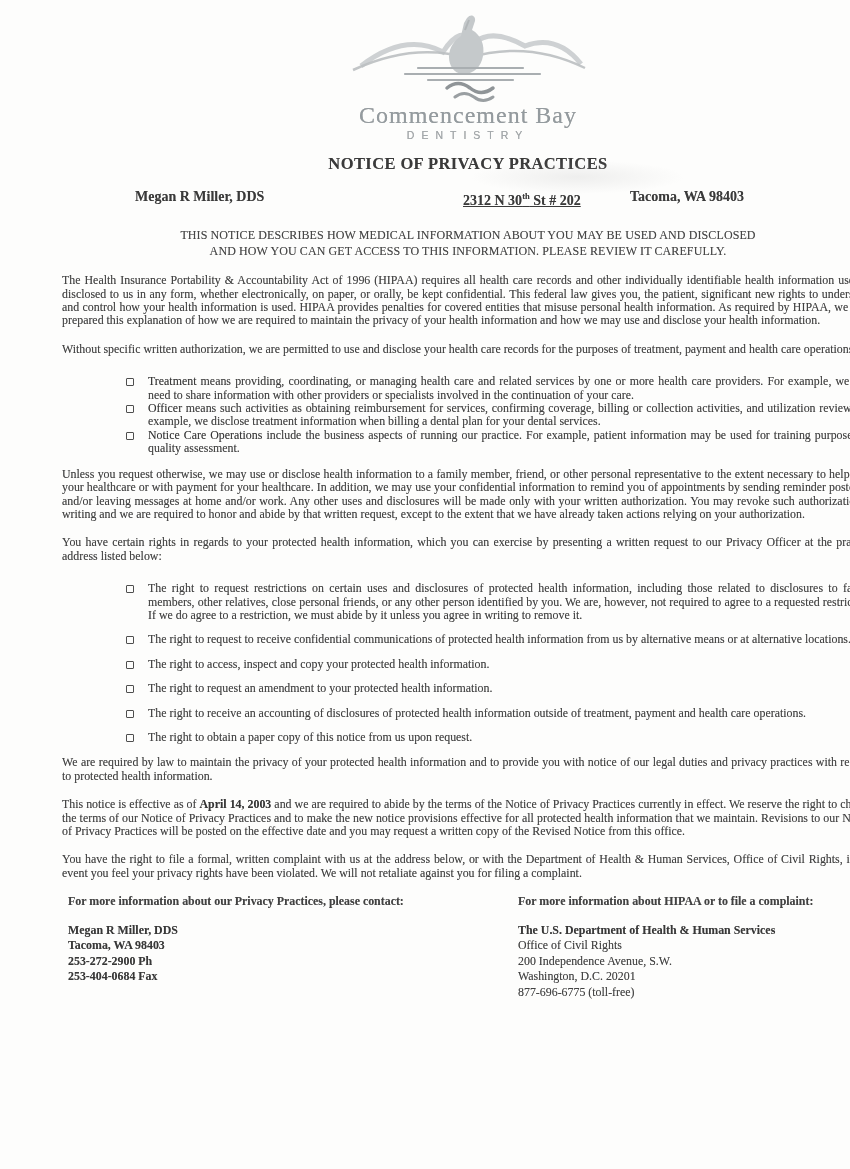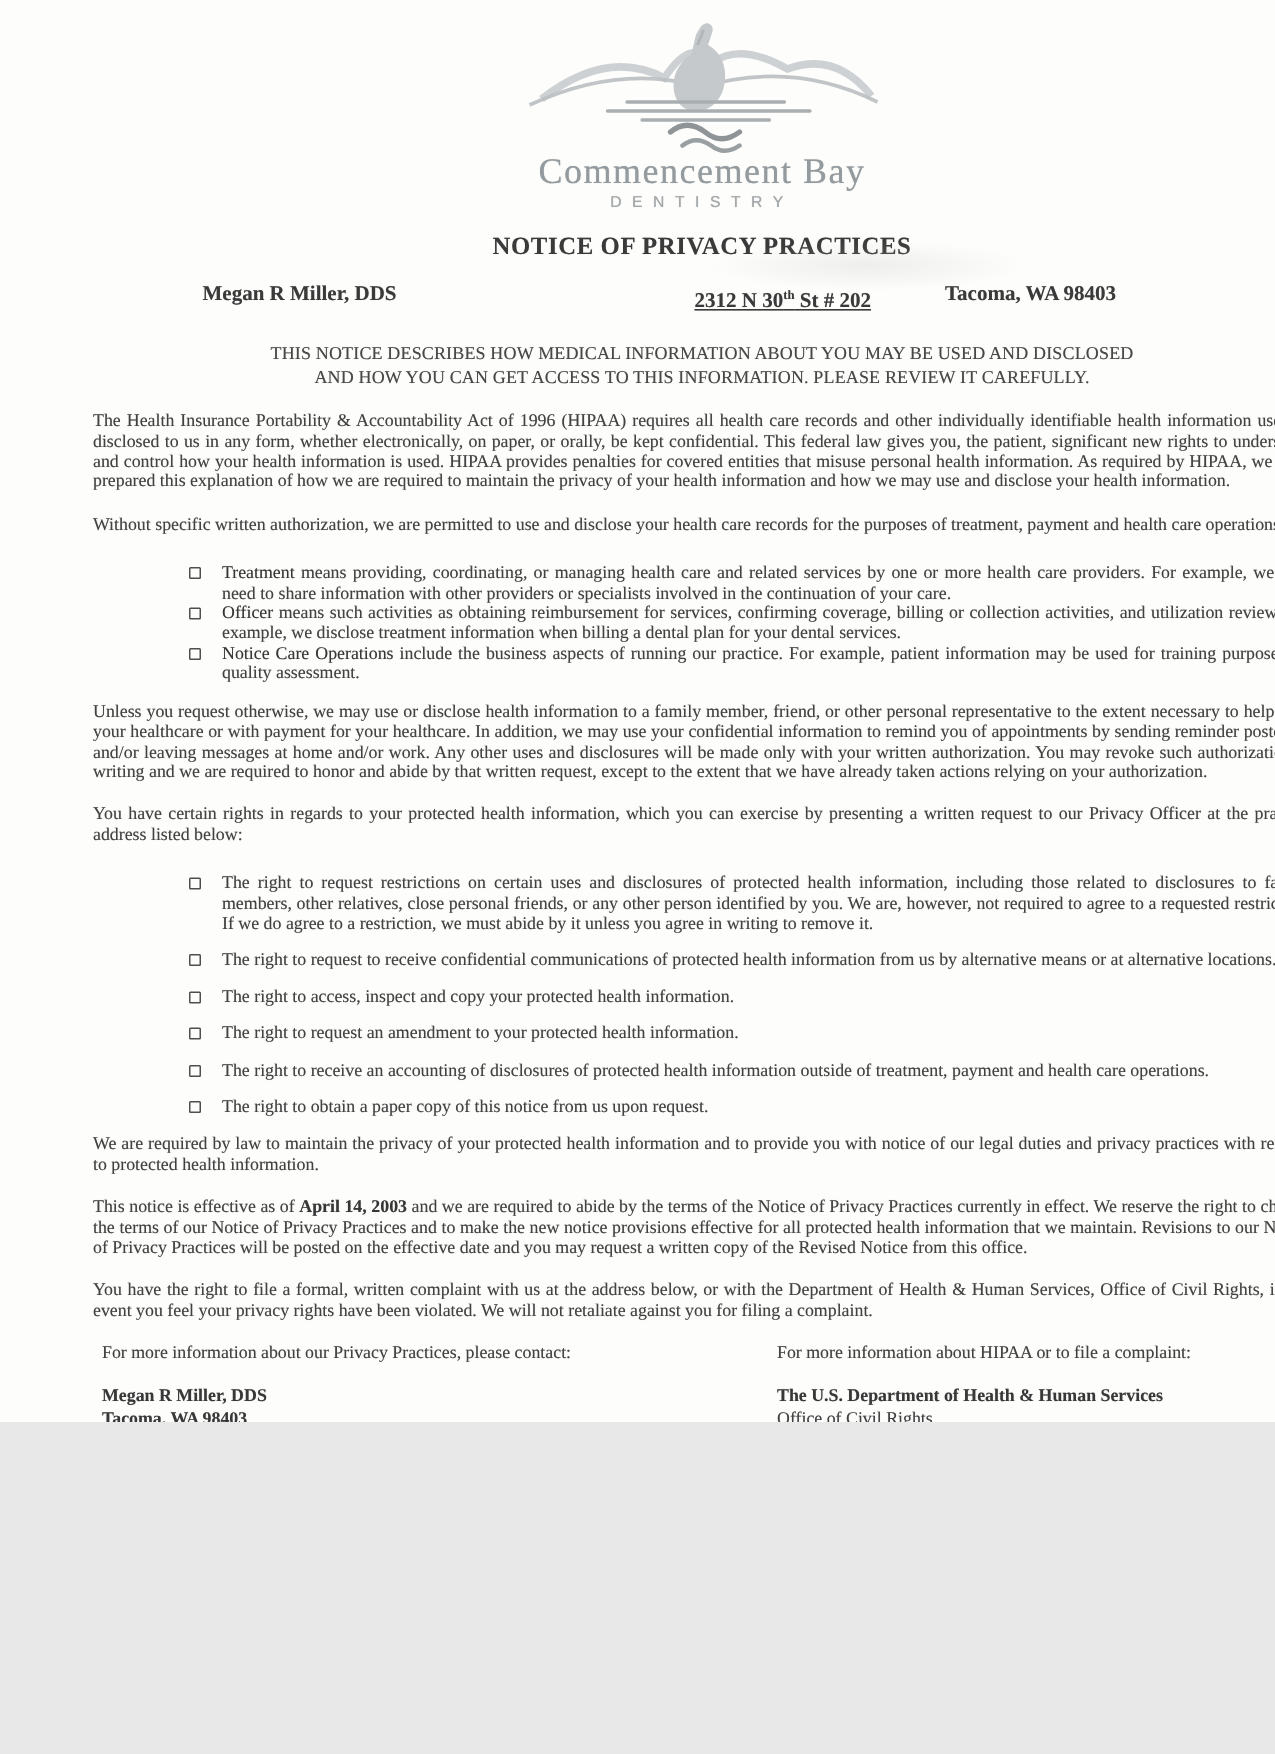--- a/index.html
+++ b/index.html
@@ -1,17 +1,17 @@
 <!DOCTYPE html>
 <html><head>
 <meta charset="utf-8">
 <style>
   html,body { margin:0; padding:0; background:#e8e8e8; }
   .sheet {
-    position:relative; width:850px; height:948px; margin:0 auto;
+    position:relative; width:850px; height:1169px; margin:0 auto;
     background:#fdfdfc; overflow:hidden;
     font-family:"Liberation Serif", serif; color:#424242;
   }
   .content {
     margin-left:62px; width:812px;
     font-size:11.9px; line-height:13.4px; text-align:justify;
     text-shadow:0 0 0.5px rgba(70,70,70,0.45);
   }
   
   .logo-block { text-align:center; padding-top:12px; }
@@ -36,21 +36,21 @@
   .brow + .brow { margin-top:0; }
   .rights .brow { margin-bottom:11px; }
   .sq { flex:0 0 auto; width:6px; height:6px; border:1.1px solid #4e4e4e; border-radius:1px; margin:3px 14px 0 0; }
   .btext { flex:1; }
   .term { font-weight:normal; color:#363636; }
   b, strong { color:#363636; }
   
   .contacts { position:relative; margin-top:15px; height:130px; text-align:left; }
   .col-left { position:absolute; left:6px; top:0; width:400px; }
   .col-right { position:absolute; left:456px; top:0; width:356px; }
-  .contact-heading { margin-bottom:14px; }
+  .contact-heading { margin-bottom:14px;font-weight:bold; }
   .contact-lines div { line-height:15.5px; }
   .col-left .contact-lines { font-weight:bold; color:#383838; }
   .org-line { font-weight:bold; color:#383838; line-height:15.5px; }
   .logo-svg path, .logo-svg ellipse { vector-effect:non-scaling-stroke; }
 </style>
 </head>
 <body>
 
 <div class="sheet">
   <div class="smudge"></div>
@@ -139,20 +139,22 @@
     <div class="para"><span>This notice is effective as of </span><b>April 14, 2003</b><span> and we are required to abide by the terms of the Notice of Privacy Practices currently in effect.  We reserve the right to change the terms of our Notice of Privacy Practices and to make the new notice provisions effective for all protected health information that we maintain.  Revisions to our Notice of Privacy Practices will be posted on the effective date and you may request a written copy of the Revised Notice from this office.</span></div>
 
     <div class="para">You have the right to file a formal, written complaint with us at the address below, or with the Department of Health &amp; Human Services, Office of Civil Rights, in the event you feel your privacy rights have been violated.  We will not retaliate against you for filing a complaint.</div>
 
     <div class="contacts">
       <div class="col-left">
         <div class="contact-heading">For more information about our Privacy Practices, please contact:</div>
         <div class="contact-lines">
           <div>Megan R Miller, DDS</div>
           <div>Tacoma, WA   98403</div>
+          <div>253-272-2900 Ph</div>
+          <div>253-404-0684 Fax</div>
         </div>
       </div>
       <div class="col-right">
         <div class="contact-heading">For more information about HIPAA or to file a complaint:</div>
         <div class="org-line">The U.S. Department of Health &amp; Human Services</div>
         <div class="contact-lines">
           <div>Office of Civil Rights</div>
           <div>200 Independence Avenue, S.W.</div>
           <div>Washington, D.C.  20201</div>
           <div>877-696-6775 (toll-free)</div>

